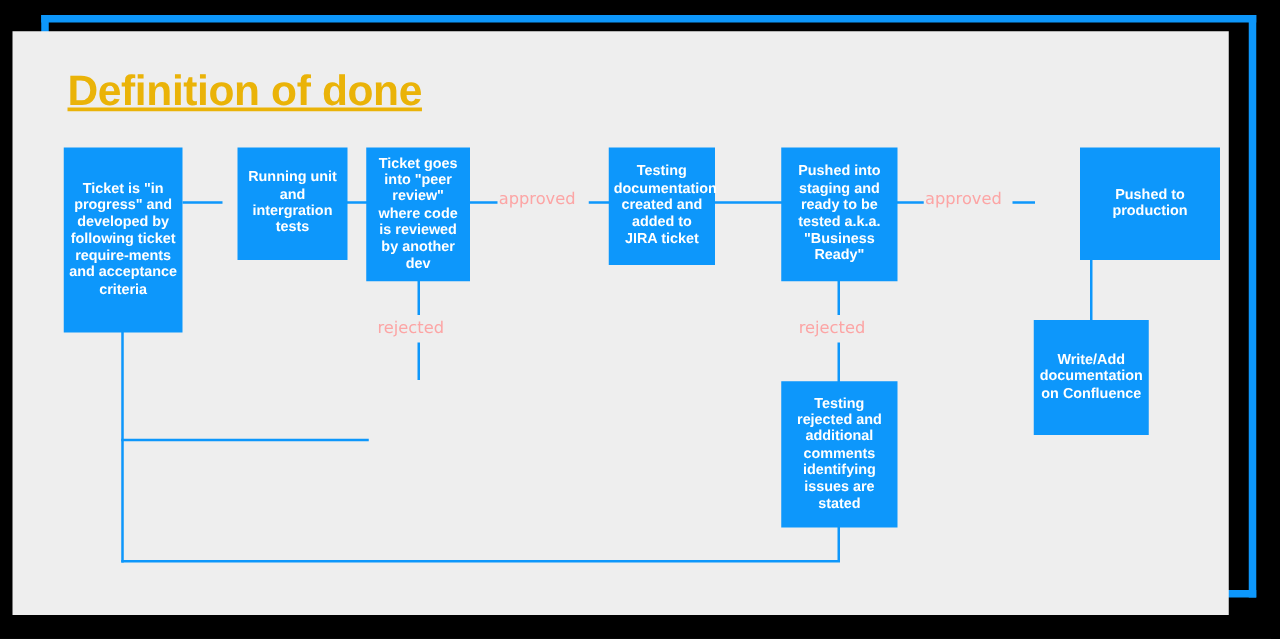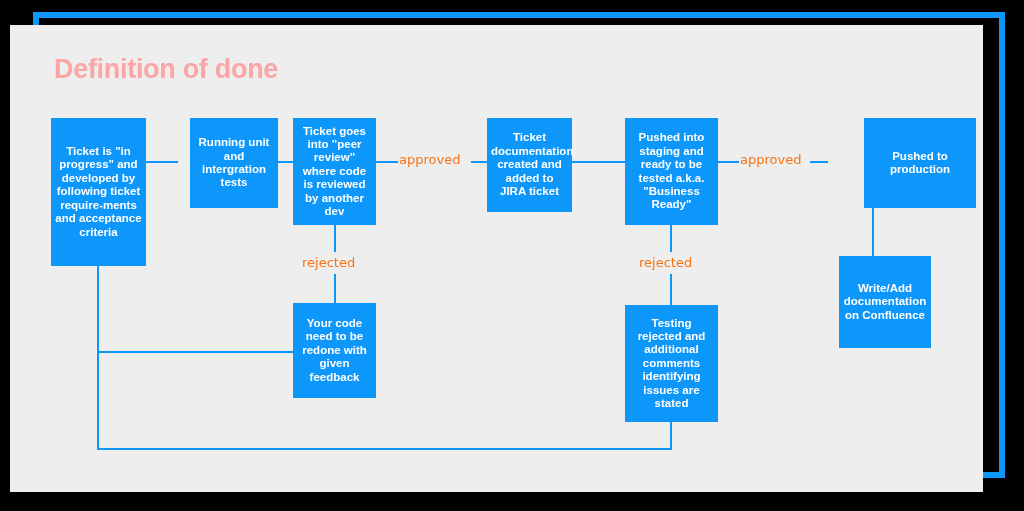--- a/index.html
+++ b/index.html
@@ -10,34 +10,35 @@
   
   .frame-top{position:absolute;left:33px;top:12px;width:972px;height:6px;background:#0d97fb;}
   .frame-right{position:absolute;left:999px;top:12px;width:6px;height:466px;background:#0d97fb;}
   .frame-left-stub{position:absolute;left:33px;top:12px;width:6px;height:18px;background:#0d97fb;}
   .frame-bottom-stub{position:absolute;left:963px;top:472px;width:42px;height:6px;background:#0d97fb;}
 
   .canvas{position:absolute;left:10px;top:25px;width:973px;height:467px;background:#eeeeee;}
 
   .title{
     position:absolute;left:54px;top:54px;
-    font-size:27px;font-weight:bold;color:#fca5a5;letter-spacing:-0.3px;
+    font-size:34px;font-weight:bold;color:#eab308;letter-spacing:-0.3px;
     white-space:nowrap;
+    text-decoration:underline;
   }
 
   .node{
     position:absolute;background:#0d97fb;color:#ffffff;
     font-size:11.5px;font-weight:bold;line-height:13.4px;text-align:center;
     display:flex;align-items:center;justify-content:center;
     padding:0 4px;box-sizing:border-box;
   }
   .node span{display:block;width:100%;}
 
   .edge-label{
-    position:absolute;color:#f97316;font-size:13px;
+    position:absolute;color:#fca5a5;font-size:13px;
     font-family:"DejaVu Sans","Liberation Sans",sans-serif;
     white-space:nowrap;
   }
 
   .conn{position:absolute;background:#0d97fb;}
   .h{height:2px;}
   .v{width:2px;}
 </style>
 </head>
 <body>
@@ -79,38 +80,35 @@
 
   <div class="node" style="left:190px;top:118px;width:88px;height:90px;">
     <span>Running unit and intergration tests</span>
   </div>
 
   <div class="node" style="left:293px;top:118px;width:83px;height:107px;">
     <span>Ticket goes into "peer review" where code is reviewed by another dev</span>
   </div>
 
   <div class="node" style="left:487px;top:118px;width:85px;height:94px;">
-    <span>Ticket documentation created and added to JIRA ticket</span>
+    <span>Testing documentation created and added to JIRA ticket</span>
   </div>
 
   <div class="node" style="left:625px;top:118px;width:93px;height:107px;">
     <span>Pushed into staging and ready to be tested a.k.a. "Business Ready"</span>
   </div>
 
   <div class="node" style="left:864px;top:118px;width:112px;height:90px;">
     <span>Pushed to production</span>
   </div>
 
-  <div class="node" style="left:827px;top:256px;width:92px;height:92px;margin-left:12px;">
+  <div class="node" style="left:827px;top:256px;width:92px;height:92px;">
     <span>Write/Add documentation on Confluence</span>
   </div>
 
-  <div class="node" style="left:293px;top:303px;width:83px;height:95px;">
-    <span>Your code need to be redone with given feedback</span>
-  </div>
 
   <div class="node" style="left:625px;top:305px;width:93px;height:117px;text-align:center;">
     <span>Testing rejected and additional comments identifying issues are stated</span>
   </div>
 
   <div class="edge-label" style="left:399px;top:152px;">approved</div>
   <div class="edge-label" style="left:302px;top:255px;">rejected</div>
   <div class="edge-label" style="left:740px;top:152px;">approved</div>
   <div class="edge-label" style="left:639px;top:255px;">rejected</div>
 

